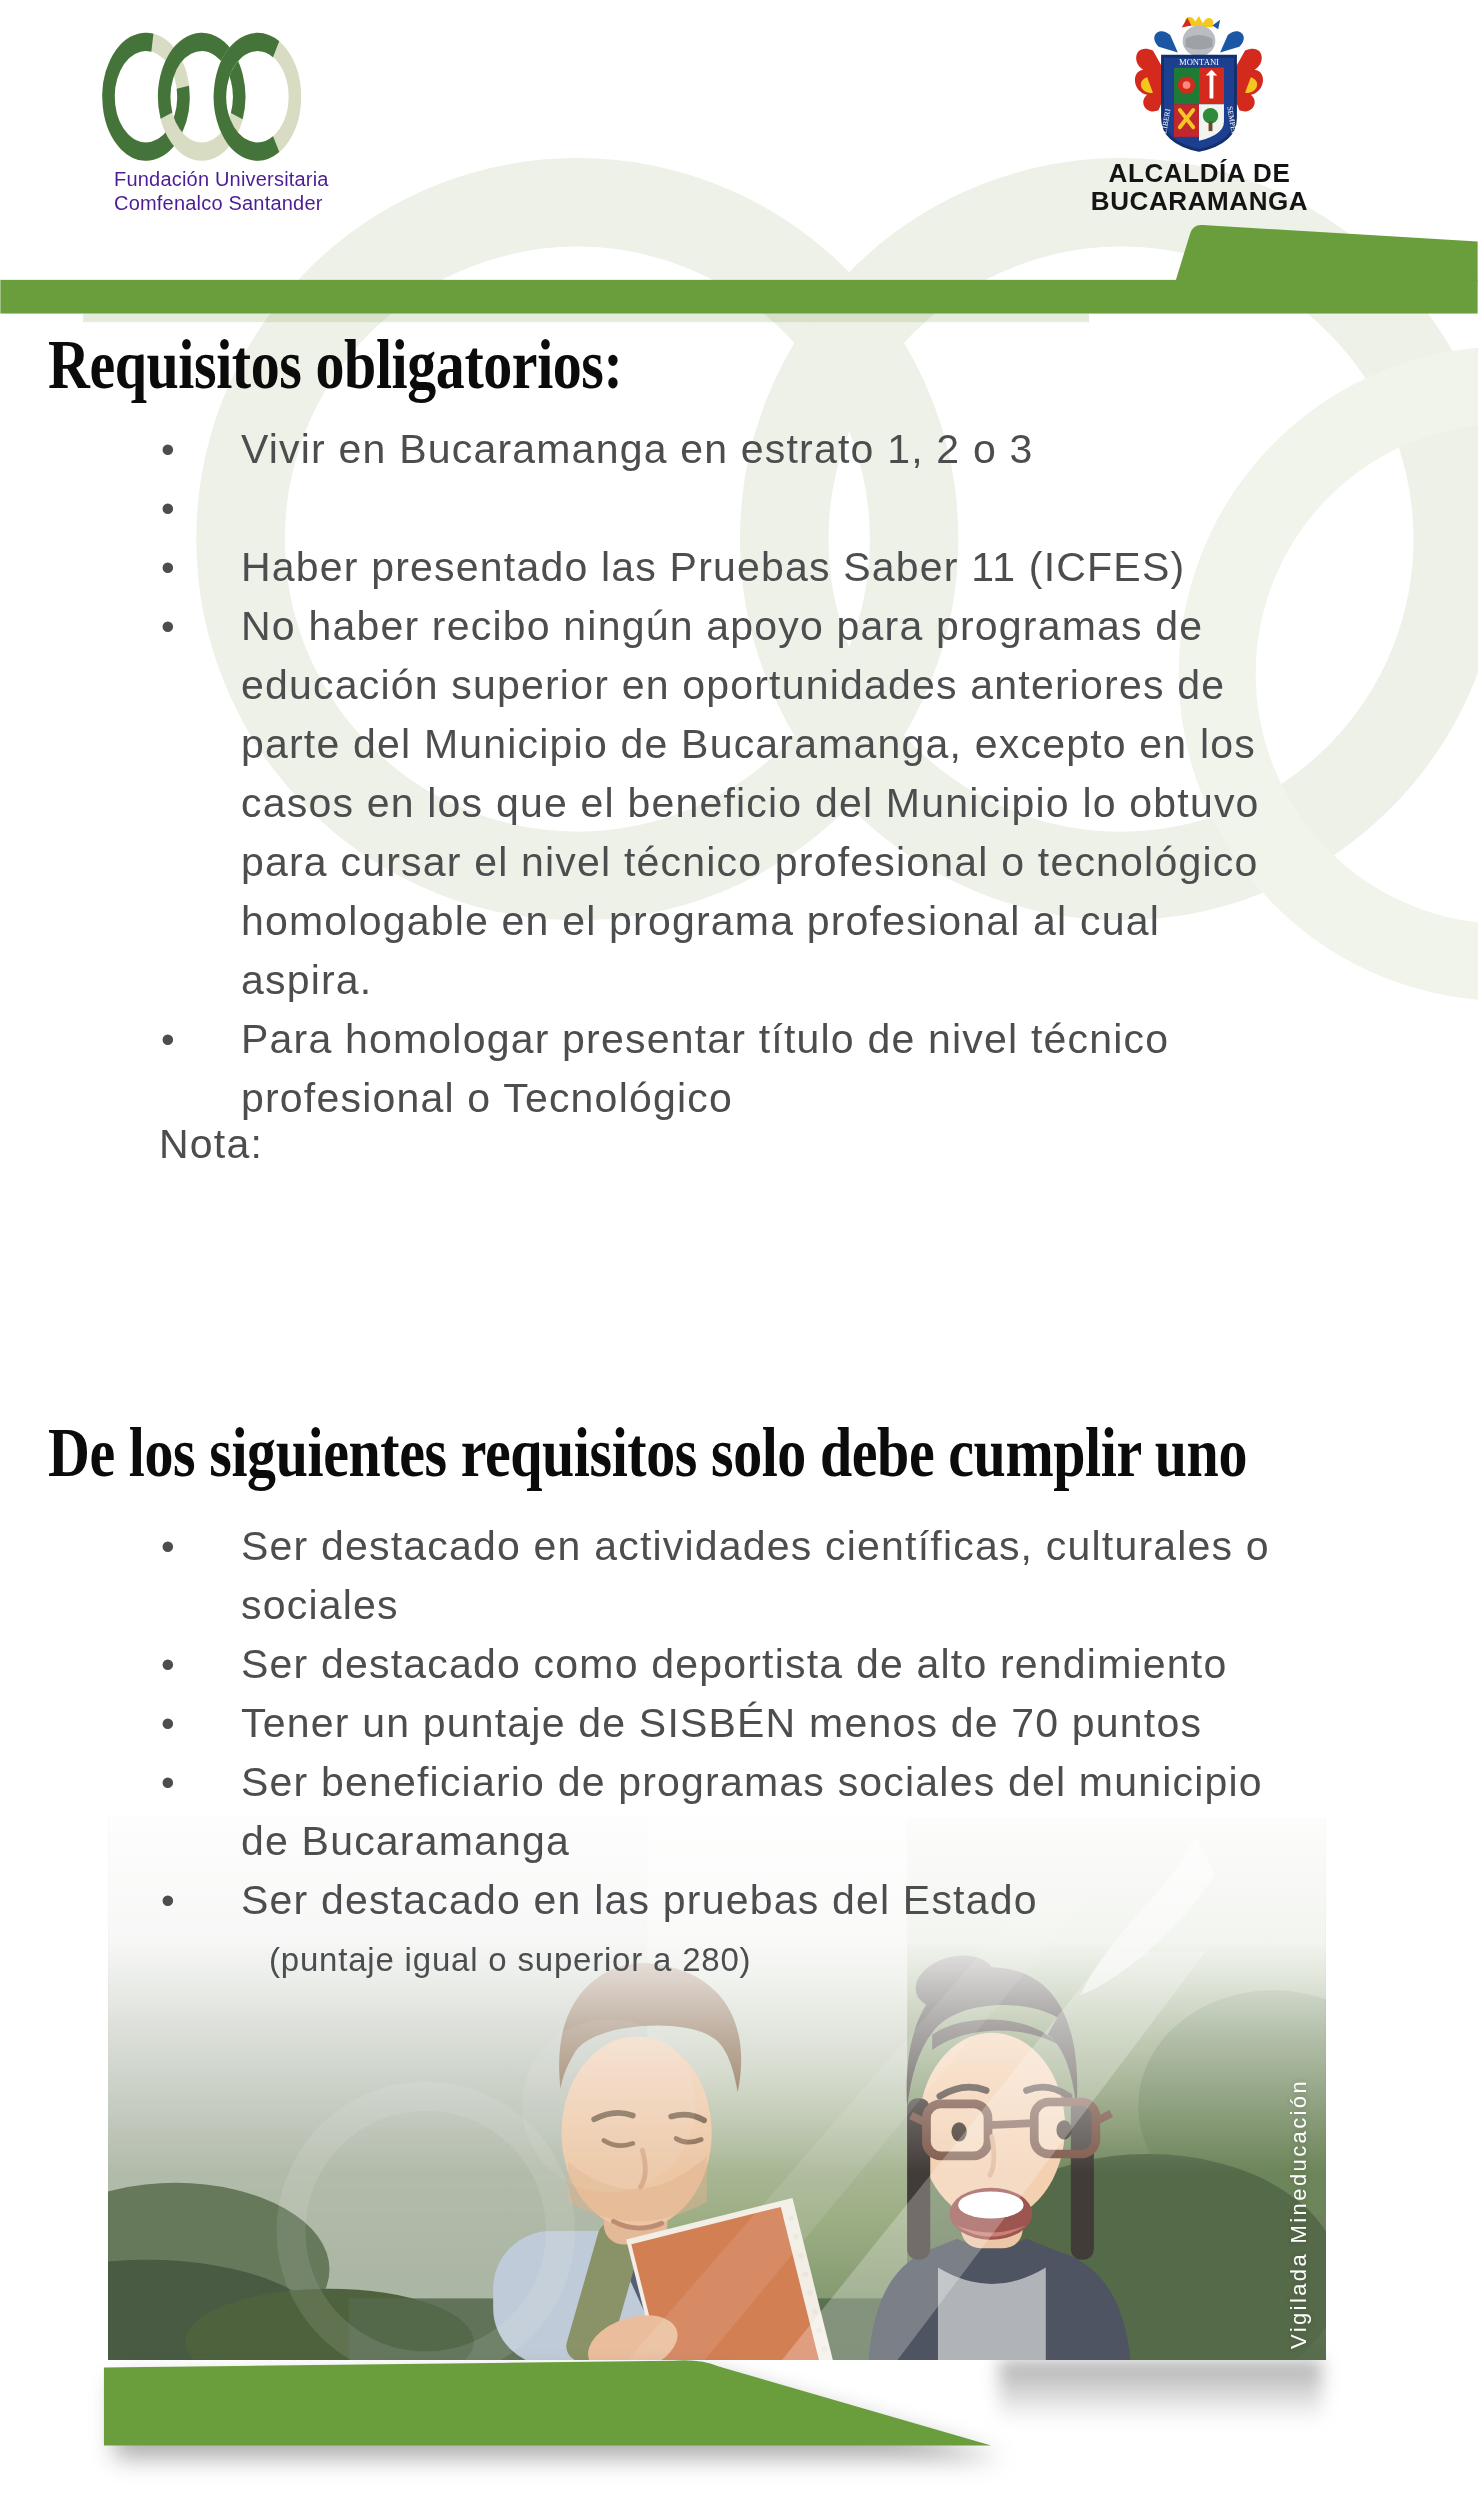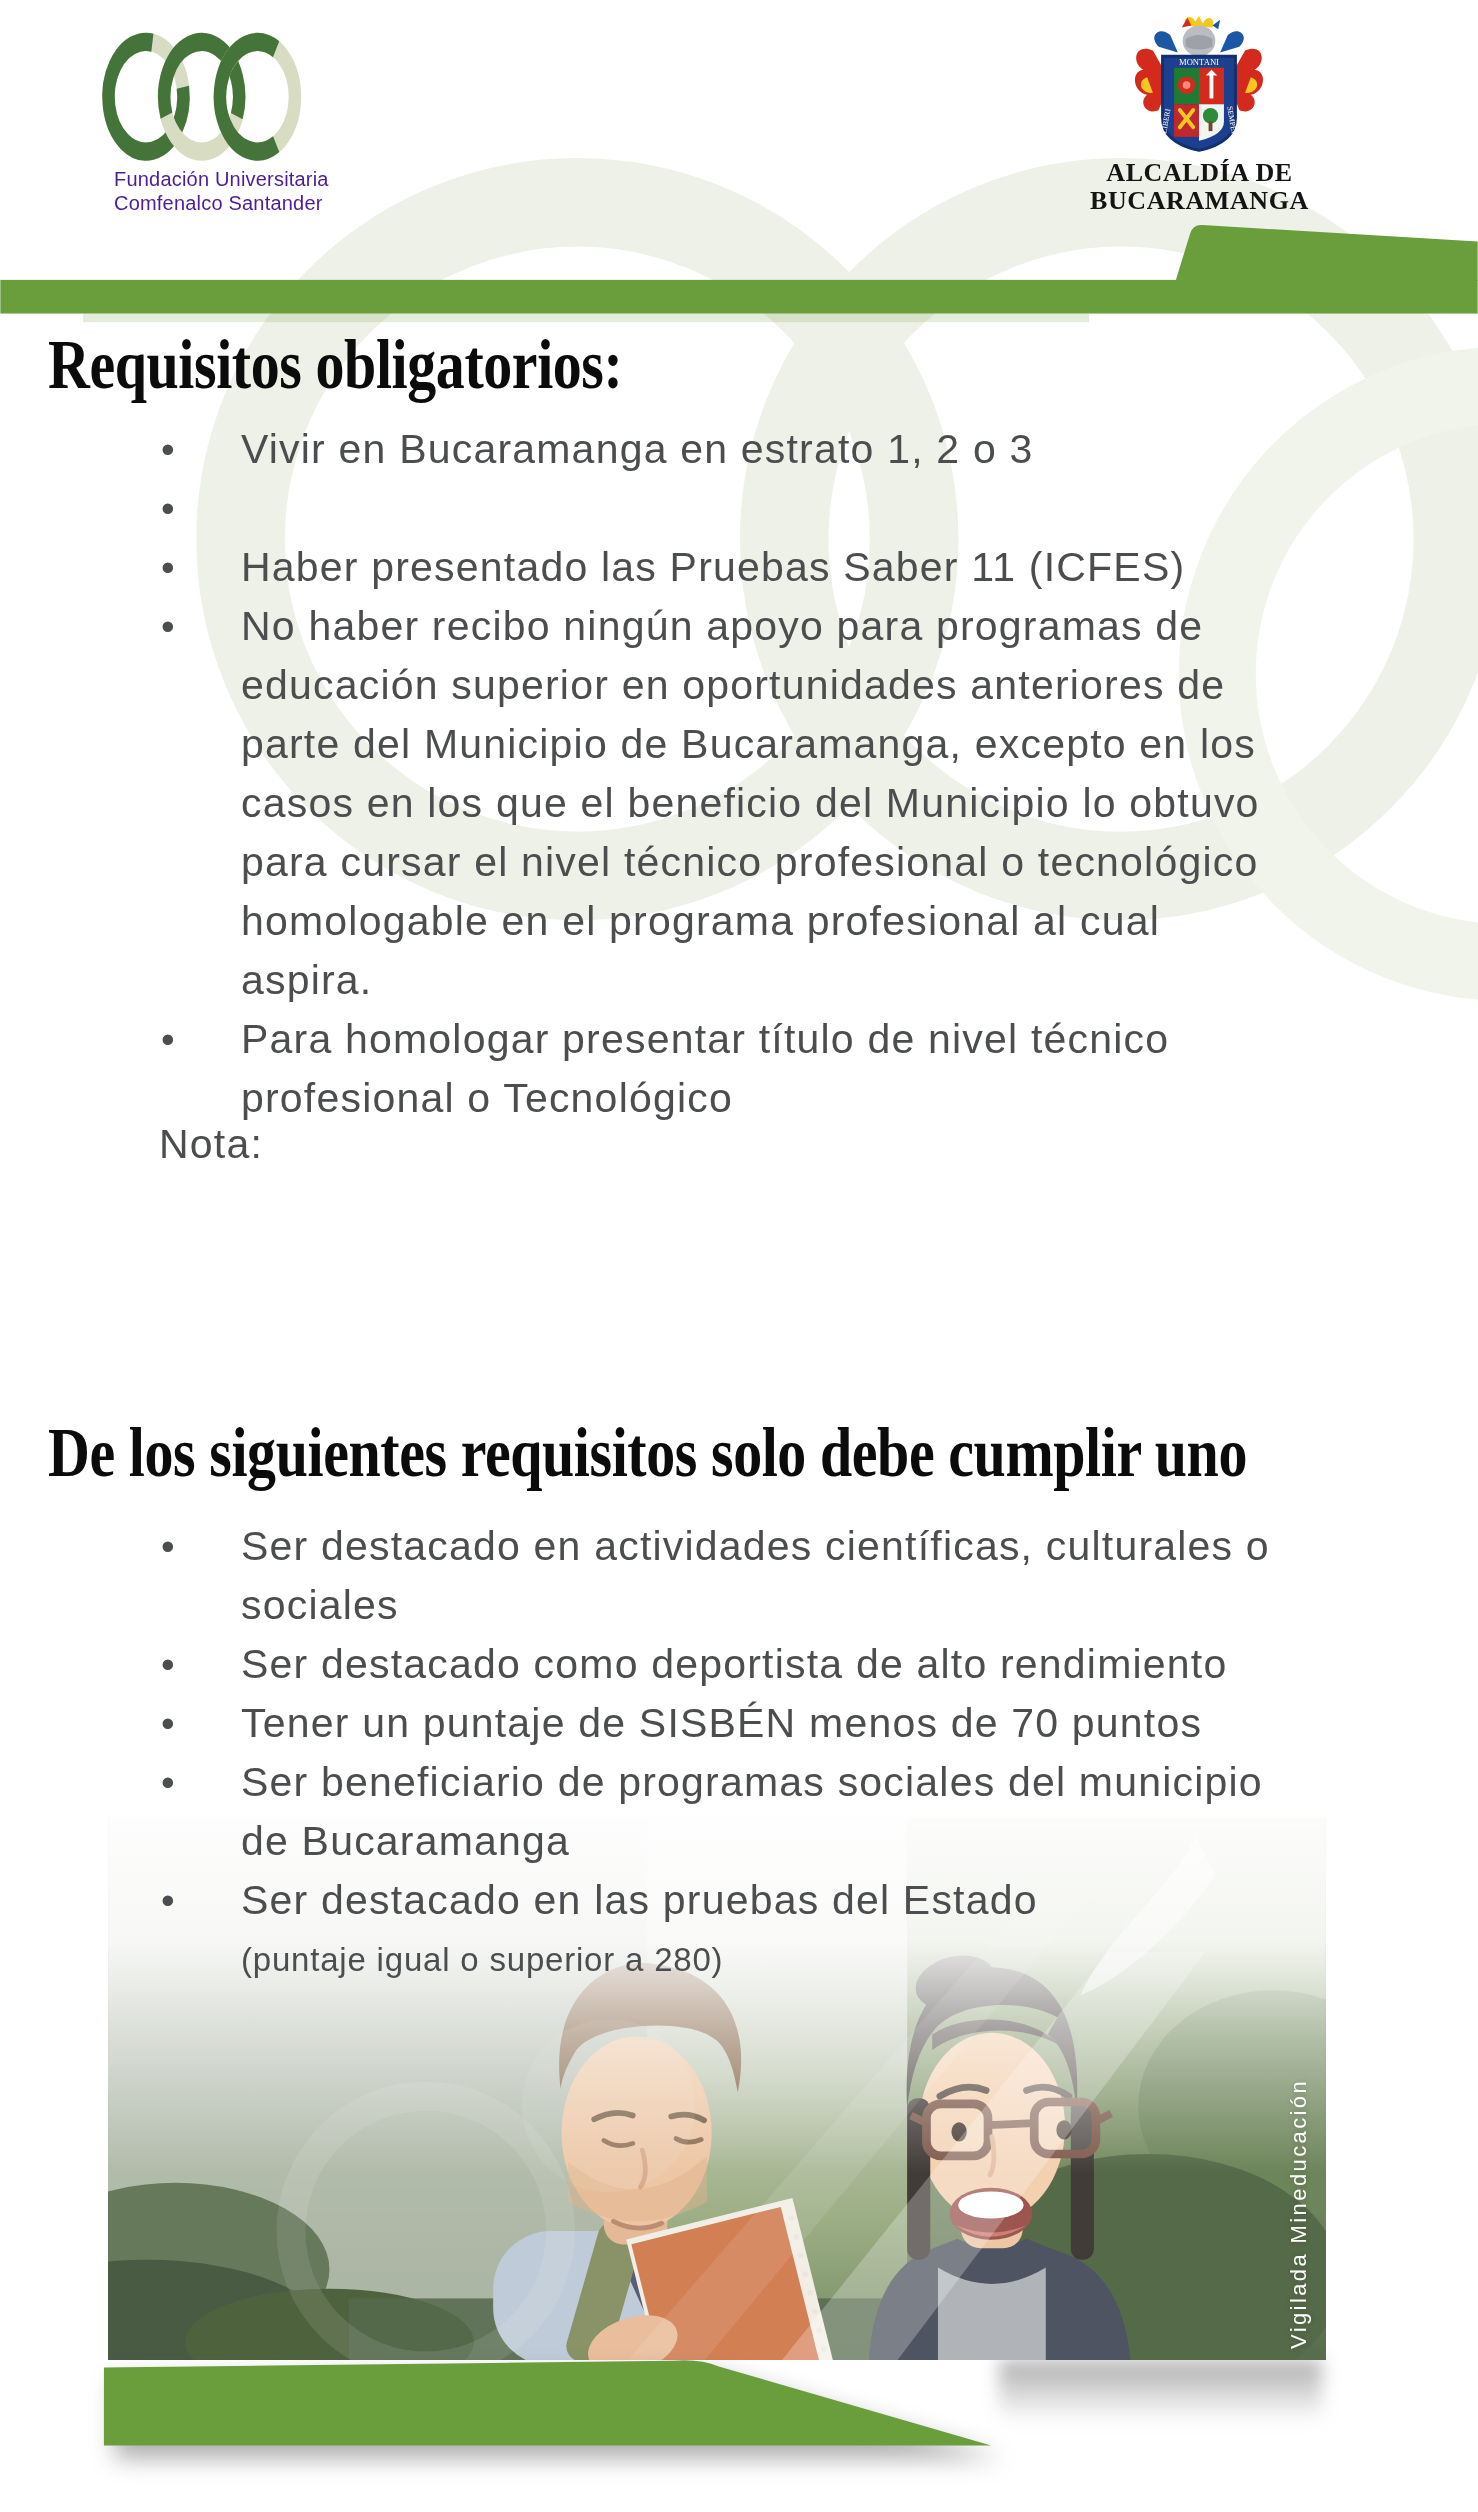--- a/index.html
+++ b/index.html
@@ -14,21 +14,21 @@
 
   
   #fundacion-logo{position:absolute;left:96px;top:29px;z-index:5;}
   #fundacion-name{
     position:absolute;left:114px;top:167px;z-index:5;
     font-size:20px;line-height:24px;color:#4c1d95;letter-spacing:0.2px;
   }
   #alcaldia-crest{position:absolute;left:1124px;top:13.5px;z-index:5;}
   #alcaldia-name{
     position:absolute;left:1030px;top:159px;width:339px;z-index:5;text-align:center;
-    font-family:Liberation Serif, serif;font-weight:700;color:#141414;
+    font-family:Liberation Sans, sans-serif;font-weight:700;color:#141414;
     font-size:26px;line-height:28px;letter-spacing:0.6px;
   }
 
   
   #band{position:absolute;left:0;top:0;z-index:2;}
 
   
   .h-title{
     position:absolute;left:48px;z-index:6;
     font-family:"Liberation Serif",serif;font-weight:700;color:#0b0b0b;
@@ -43,21 +43,21 @@
   #list1{top:420px;}
   #list2{top:1517px;}
   .li{display:flex;align-items:flex-start;}
   .bullet{
     flex:0 0 80px;width:80px;font-size:39px;line-height:59px;color:#4c4d4f;
   }
   .litext{
     font-size:41px;line-height:59px;letter-spacing:1.2px;white-space:pre-line;
   }
   .subtext{
-    display:block;font-size:33px;line-height:59px;letter-spacing:0.8px;white-space:pre-line;
+    display:block;font-size:33px;line-height:59px;letter-spacing:0.8px;white-space:pre-line;margin-left:28px;
   }
   #nota{position:absolute;left:159px;top:1115px;z-index:6;display:flex;color:#4c4d4f;flex-direction:column;}
   #nota .nlabel{flex:0 0 144px;width:144px;font-size:41px;line-height:59px;letter-spacing:1.2px;}
   #nota .ntext{font-size:41px;line-height:59px;letter-spacing:1.2px;white-space:pre-line;}
 
   
   #photo{
     position:absolute;left:108px;top:1817px;width:1218px;height:543px;
     z-index:3;overflow:hidden;background:#cfd4c8;
   }

